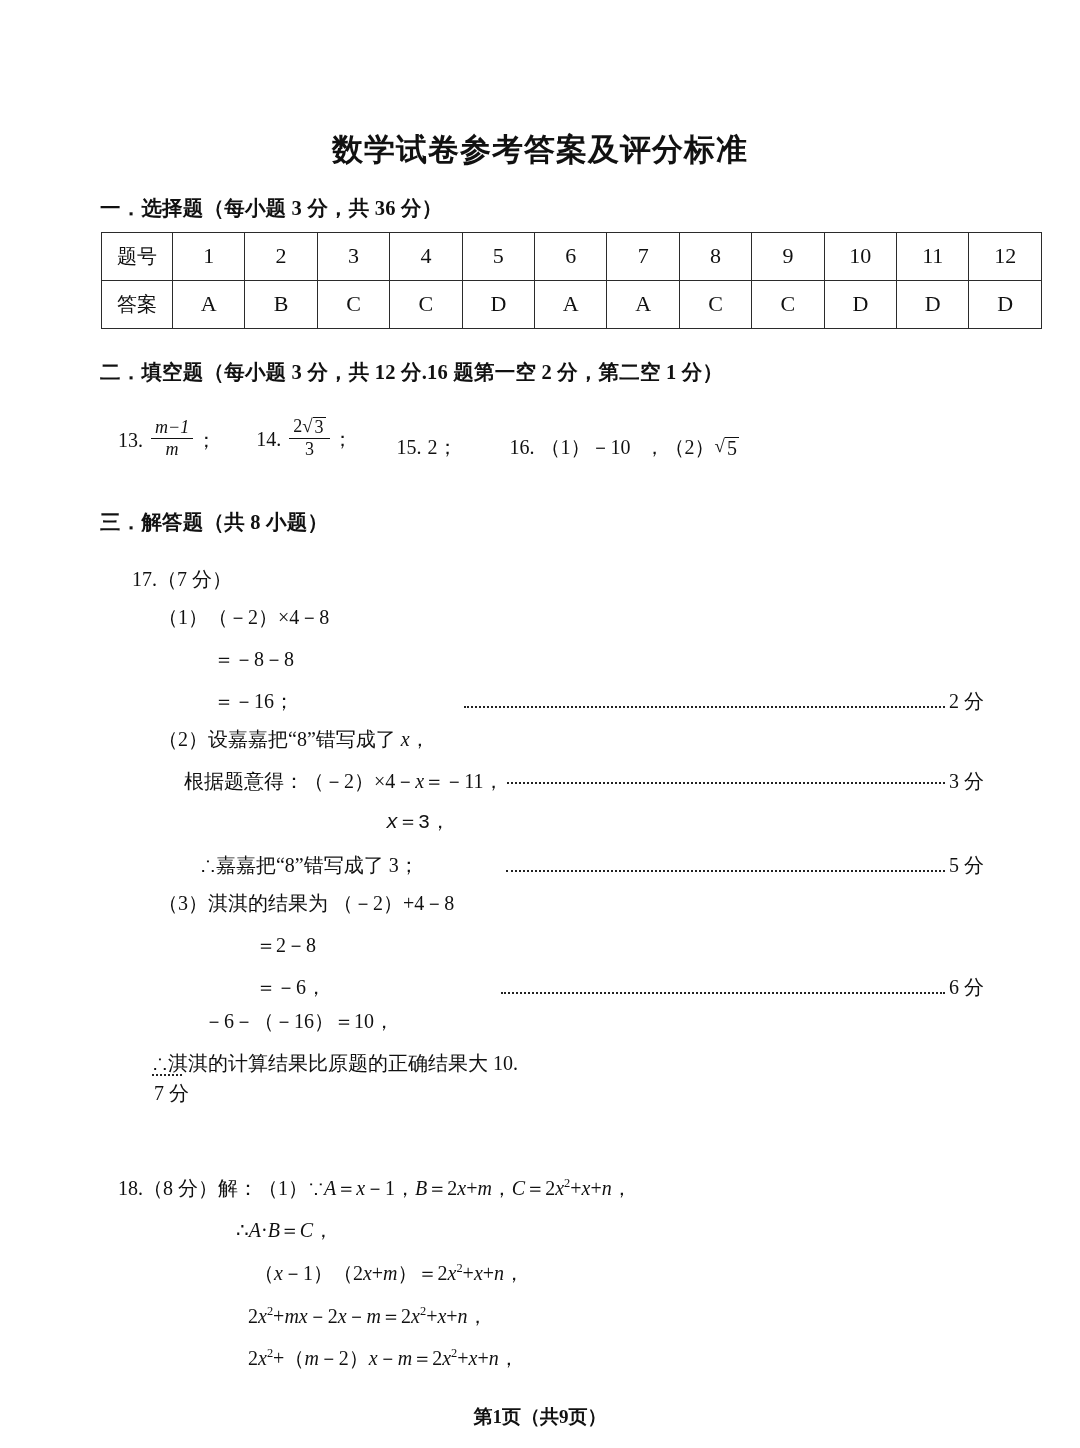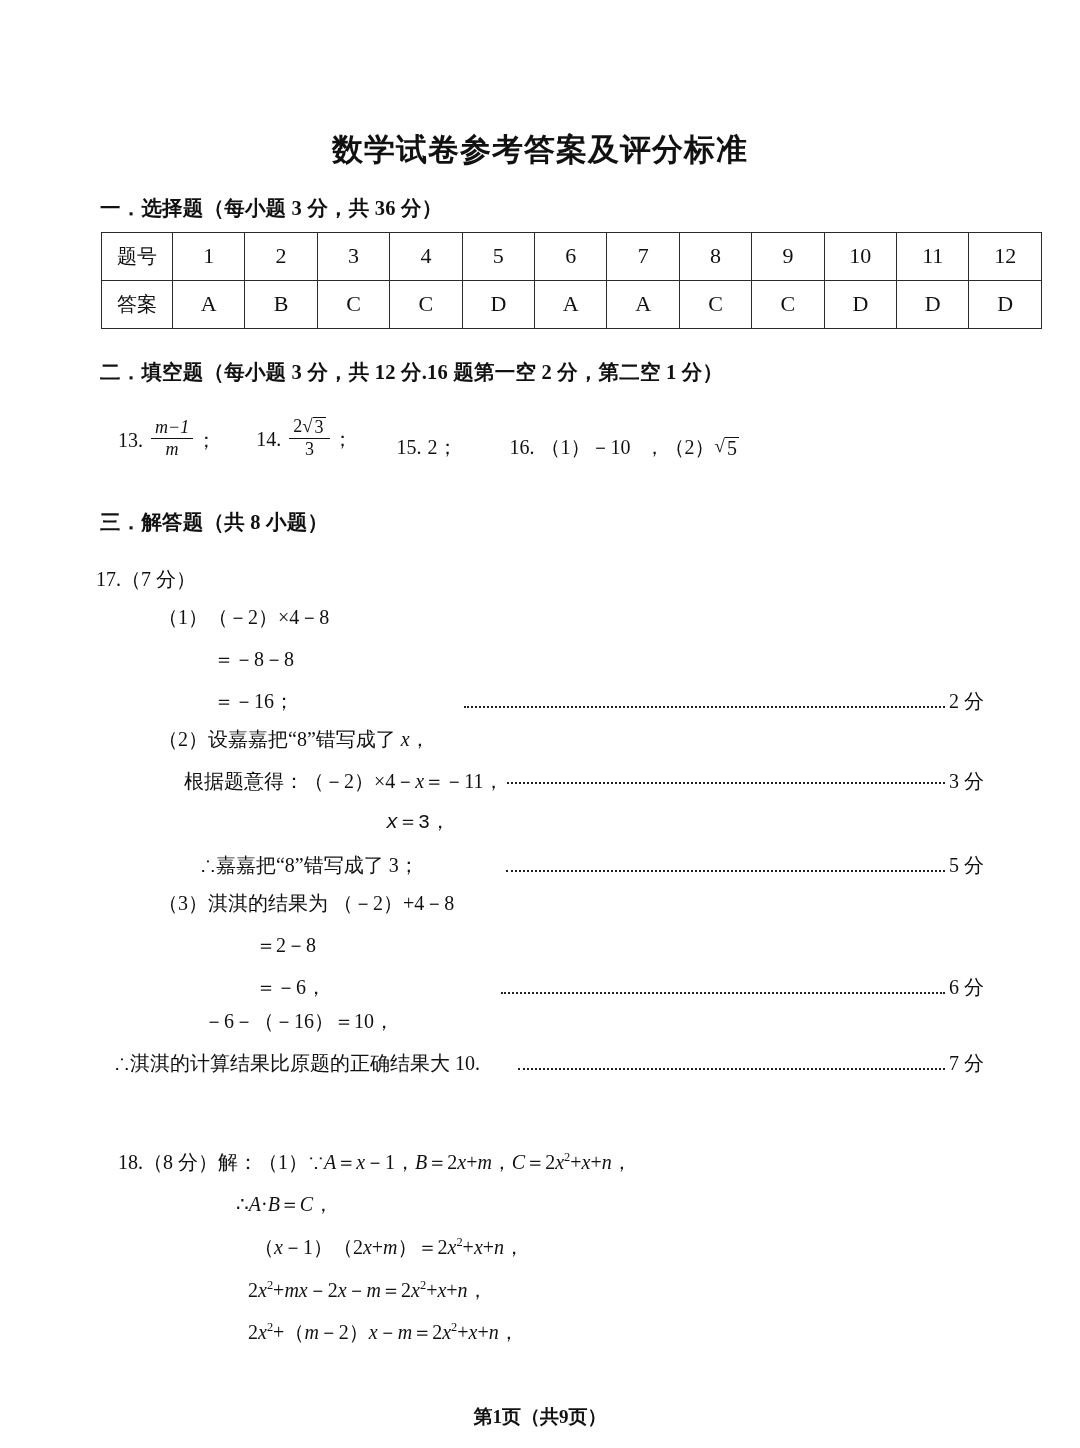--- a/index.html
+++ b/index.html
@@ -248,21 +248,21 @@
       <span class="sqrt">
           <span class="radical">√</span>
           <span class="rad-arg">5</span>
         </span>
     </span>
 
   </div>
 
   <div class="section-head" id="sec-three-head">三．解答题（共 8 小题）</div>
 
-  <div style="margin-top:30px; font-size:20px;">17.（7 分）</div>
+  <div style="margin-top:30px; margin-left:36px; font-size:20px;">17.（7 分）</div>
 
   <div id="solution-body">
       <div class="sol-line only-text" style="margin-top: 14px; padding-left: 62px;">
         <span class="text">（1）（－2）×4－8</span>
       </div>
       <div class="sol-line only-text" style="margin-top: 22px; padding-left: 118px;">
         <span class="text">＝－8－8</span>
       </div>
       <div class="sol-line" style="margin-top: 22px; padding-left: 118px;">
         <span class="text">＝－16；</span>
@@ -292,21 +292,21 @@
         <span class="text">＝2－8</span>
       </div>
       <div class="sol-line" style="margin-top: 22px; padding-left: 160px;">
         <span class="text">＝－6，</span>
         <span class="leader" style="margin-left: 175px;"></span>
         <span class="score">6 分</span>
       </div>
       <div class="sol-line only-text" style="margin-top: 10px; padding-left: 108px;">
         <span class="text">－6－（－16）＝10，</span>
       </div>
-      <div class="sol-line" style="margin-top: 22px; padding-left: 18px;">
+      <div class="sol-line" style="margin-top: 22px; padding-left: 18px; flex-direction: column;">
         <span class="text">∴淇淇的计算结果比原题的正确结果大 10.</span>
         <span class="leader" style="margin-left: 38.0938px;"></span>
         <span class="score">7 分</span>
       </div>
       <div style="height: 52px;"></div>
       <div class="sol-line only-text" style="margin-top: 22px; padding-left: 22px;">
         <span class="text">18.（8 分）解：（1）∵<i>A</i>＝<i>x</i>－1，<i>B</i>＝2<i>x</i>+<i>m</i>，<i>C</i>＝2<i>x</i><span class="sup-up">2</span>+<i>x</i>+<i>n</i>，</span>
       </div>
       <div class="sol-line only-text" style="margin-top: 22px; padding-left: 140px;">
         <span class="text">∴<i>A</i>·<i>B</i>＝<i>C</i>，</span>

